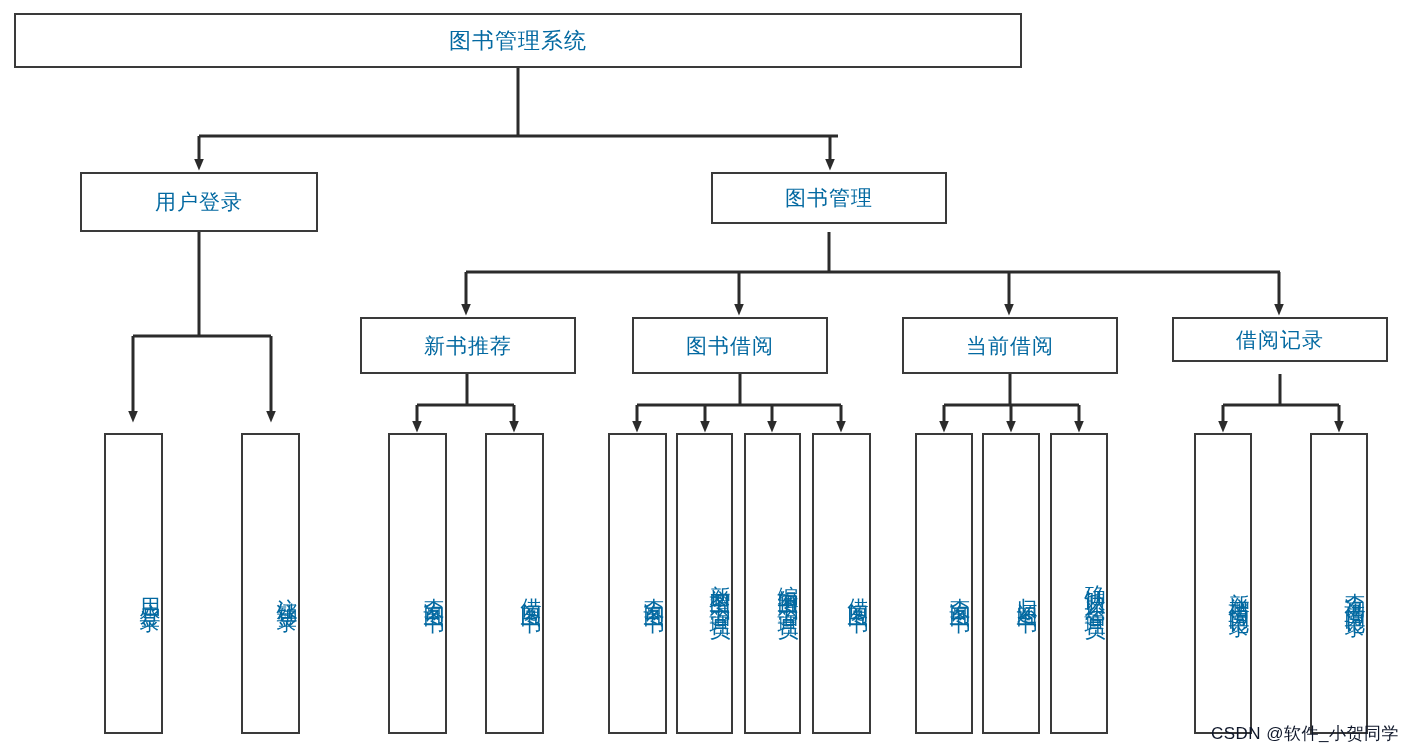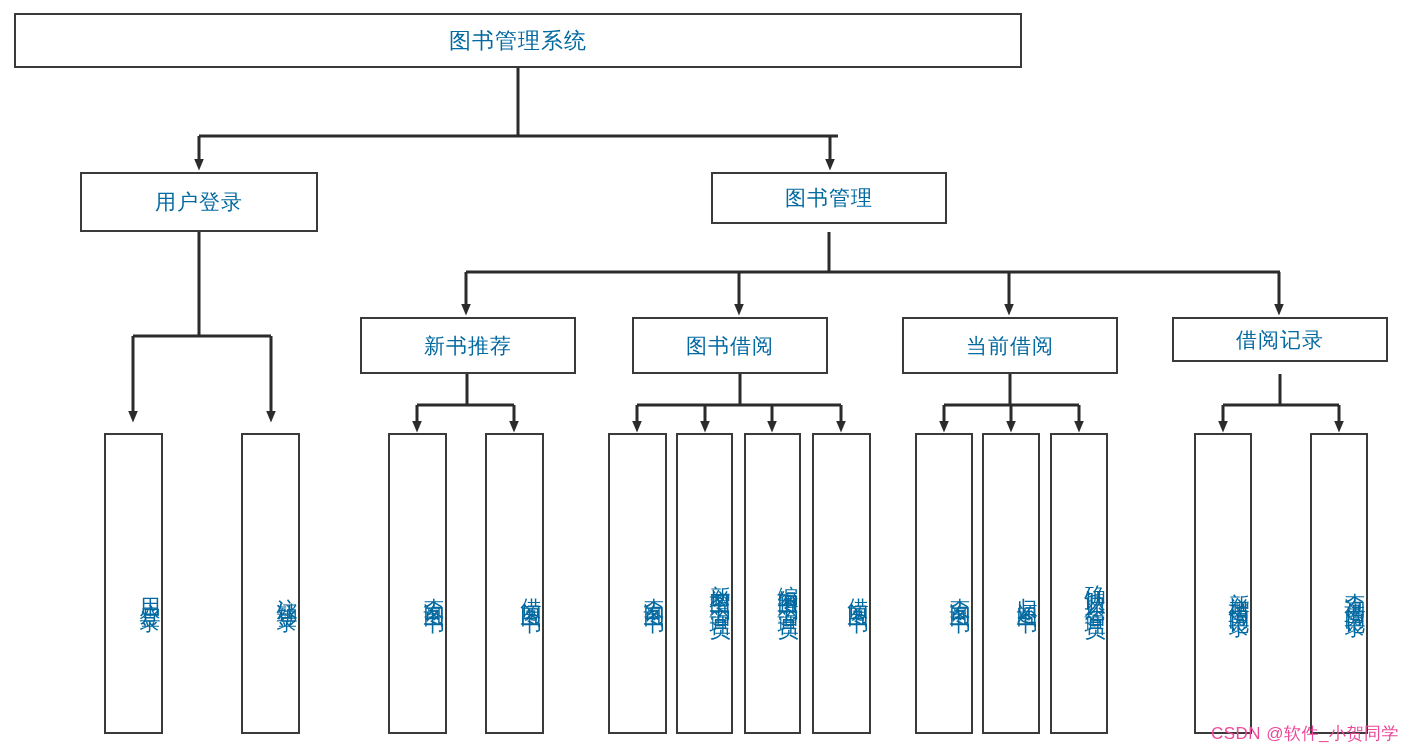--- a/index.html
+++ b/index.html
@@ -8,21 +8,21 @@
   #canvas{position:relative;width:1405px;height:747px;background:#fff;}
   svg#wires{position:absolute;left:0;top:0;width:1405px;height:747px;}
   .node{position:absolute;box-sizing:border-box;background:#ffffff;
         border:2px solid #3a3a3a;display:flex;align-items:center;
         justify-content:center;color:#0369a1;}
   .node-h{font-size:21px;letter-spacing:1px;}
   .node-root{font-size:22px;letter-spacing:1px;}
   .node-v{writing-mode:vertical-rl;text-orientation:upright;
           font-size:21px;letter-spacing:5px;line-height:1;
           padding-top:14px;align-items:flex-start;justify-content:center;}
-  .wm{position:absolute;right:6px;bottom:2px;font-size:17px;color:#ec4899;
+  .wm{position:absolute;right:6px;bottom:2px;font-size:17px;color:#0f172a;
       letter-spacing:.5px;white-space:nowrap;}
 </style>
 </head>
 <body>
 
 <div id="canvas">
 
   <svg id="wires" viewBox="0 0 1405 747" xmlns="http://www.w3.org/2000/svg">
     <defs>
       <marker id="ah" markerWidth="12" markerHeight="12" refX="1.5" refY="5" orient="auto" markerUnits="userSpaceOnUse">

